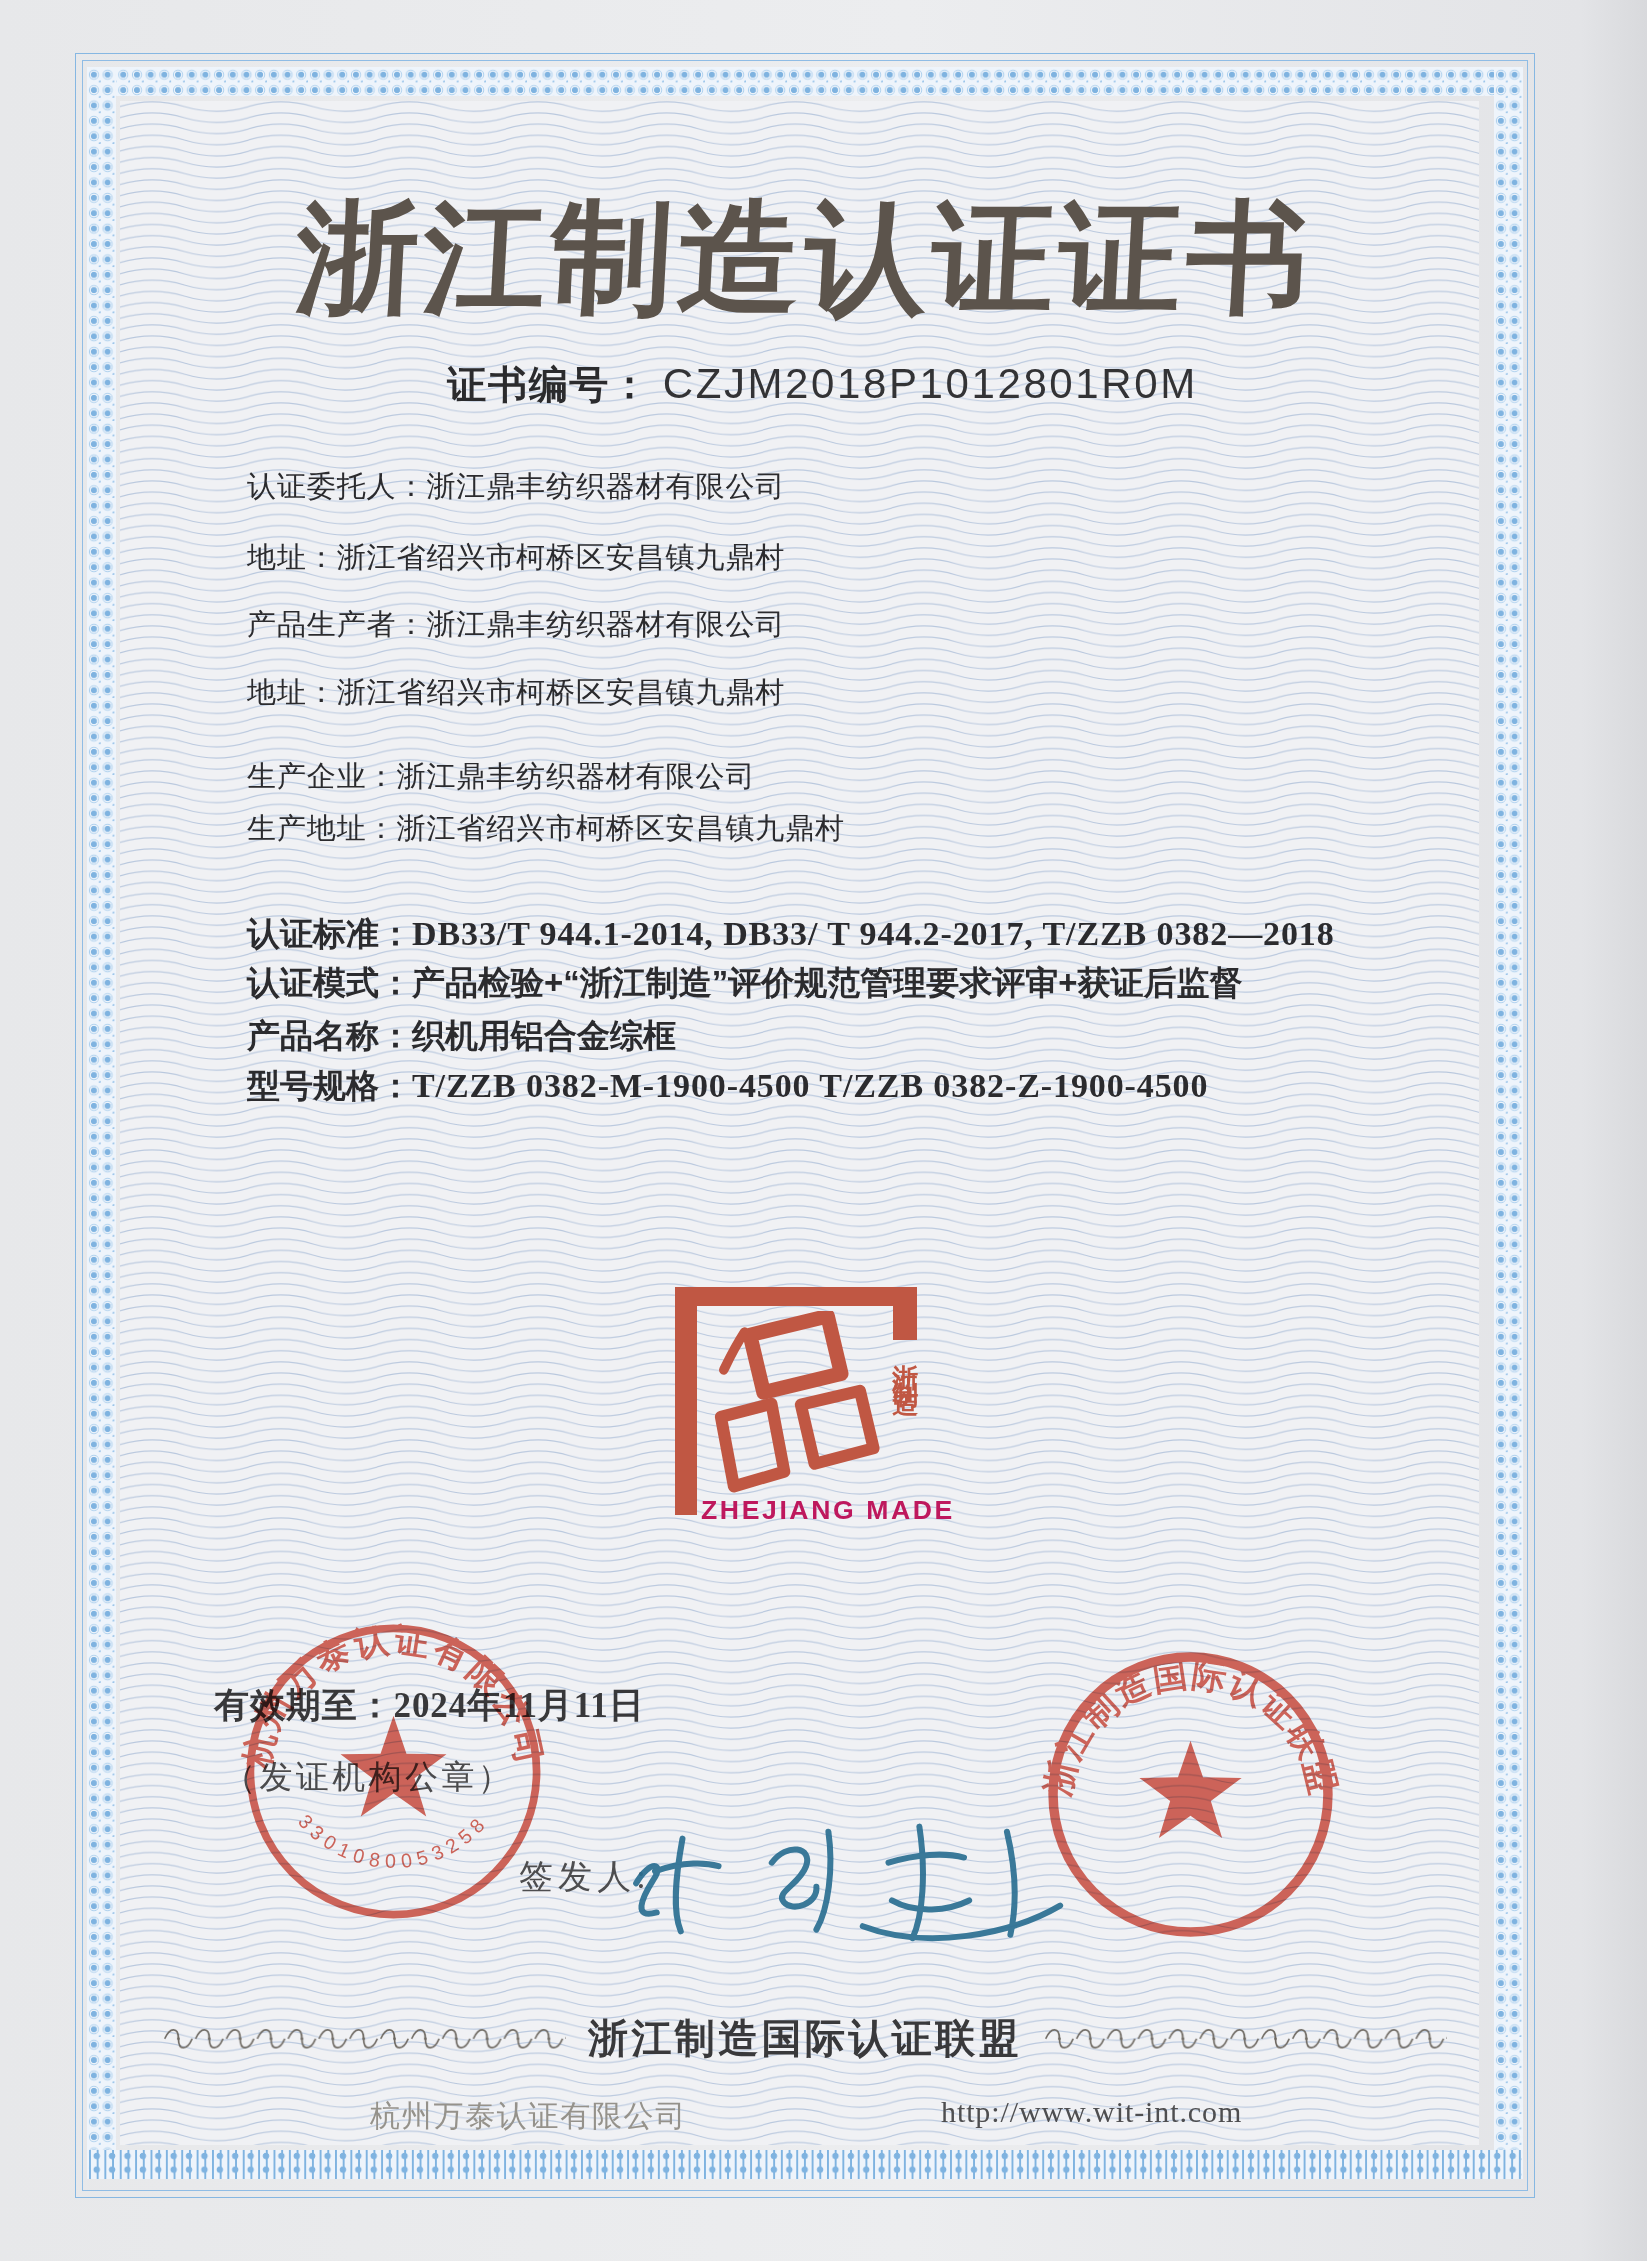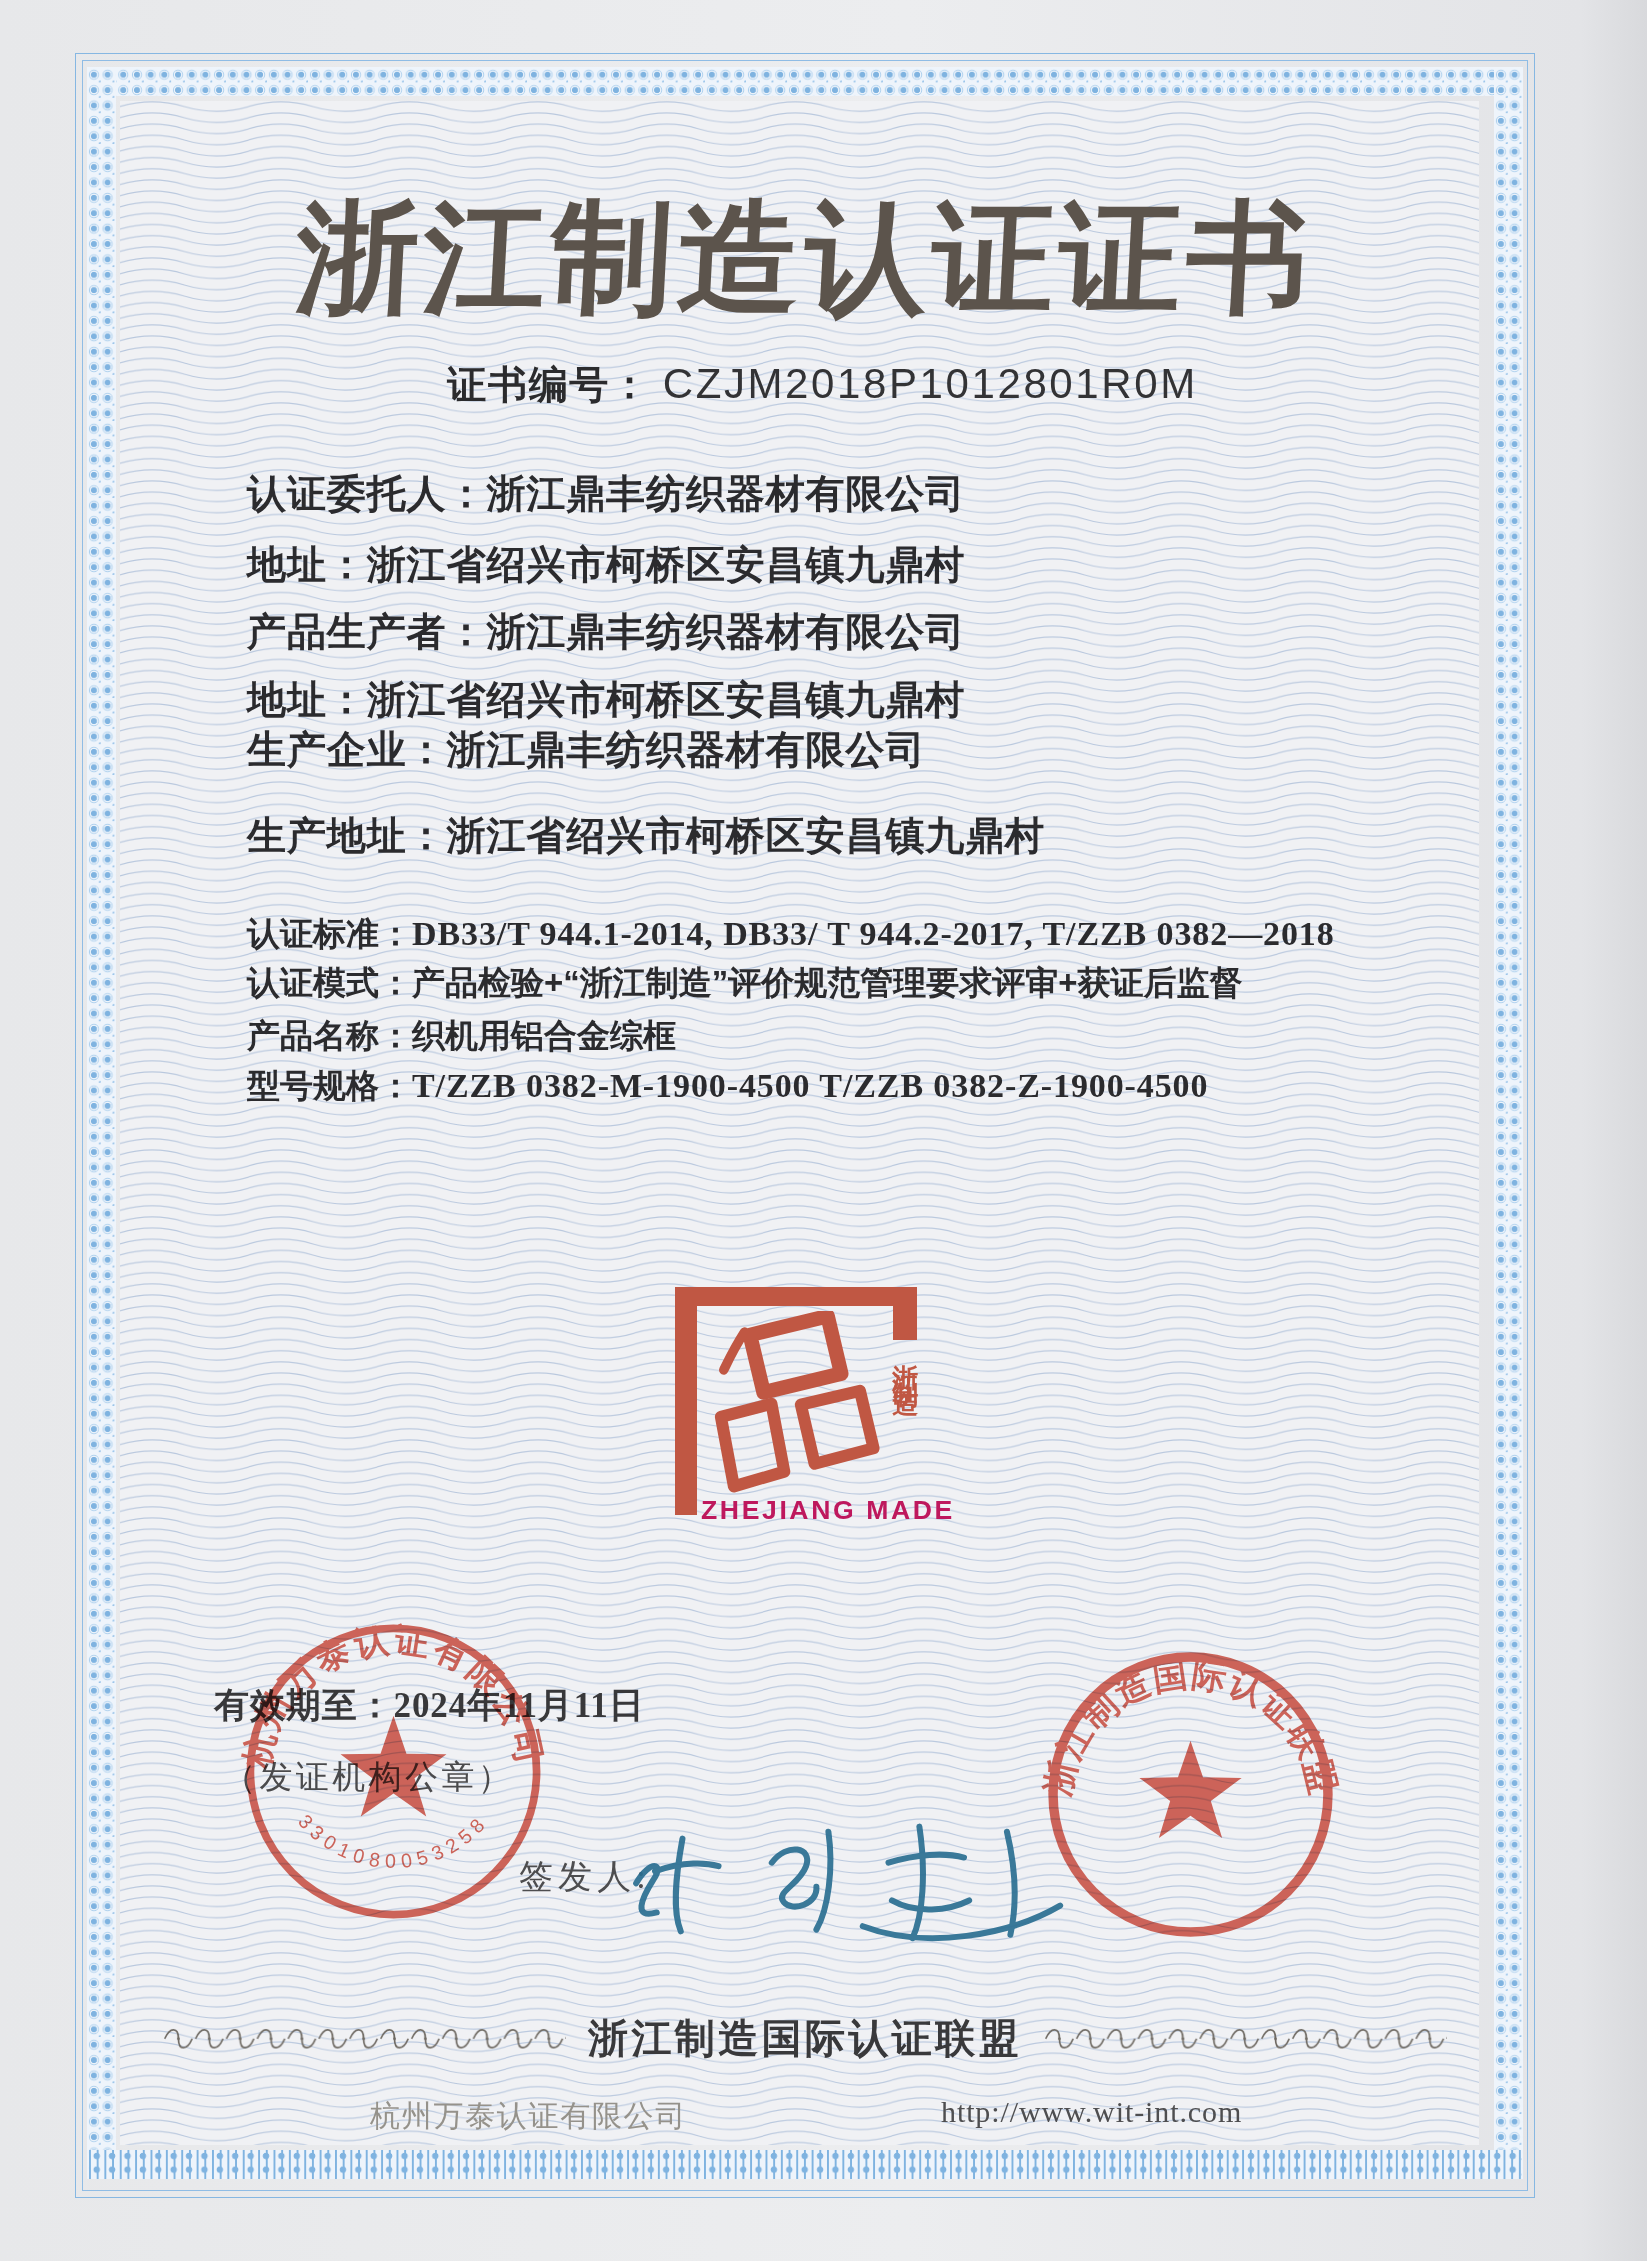--- a/index.html
+++ b/index.html
@@ -26,21 +26,21 @@
   .band-right{right:12px;top:13.7px;bottom:19px;width:29px;}
   .inner{position:absolute;left:45px;top:48px;right:56px;bottom:53px;background:#f0f1f4;}
   .inner svg.waves{position:absolute;inset:0;width:100%;height:100%;}
   .abs{position:absolute;}
   .doc-title{left:0;right:0;top:125px;text-align:center;
     font-family:"DejaVu Serif","Liberation Serif",serif;font-weight:bold;
     font-size:122px;letter-spacing:5.1px;color:#5c544c;transform:skewX(-3deg);}
   .certno-row{left:0;right:0;top:305px;text-align:center;white-space:nowrap;}
   .certno-label{font-size:39px;font-weight:bold;color:#2b2b2d;letter-spacing:1.7px;margin-left:35px;}
   .certno-value{font-size:42px;color:#333335;letter-spacing:2.6px;margin-left:12px;text-align:right;}
-  .field-row{left:172px;white-space:nowrap;font-weight:bold;font-size:39px;color:#2b2b2e;letter-spacing:0.9px;}
+  .field-row{left:172px;white-space:nowrap;font-weight:normal;font-size:29px;color:#2b2b2e;letter-spacing:0.9px;}
   .spec-row{left:172px;white-space:nowrap;font-weight:bold;font-size:33px;color:#2b2b2e;}
   .spec-row .val-latin{font-family:"Liberation Serif","DejaVu Serif",serif;font-size:34px;font-weight:600;letter-spacing:0.9px;}
   .statement{left:144px;width:1252px;top:1091px;font-family:"Liberation Serif","DejaVu Serif",serif;
     font-size:31px;line-height:52px;color:#333335;}
   .statement .line1{text-indent:63px;}
   .logo{left:600px;top:1234px;width:242px;height:235px;}
   .logo .bar{position:absolute;background:#c05743;}
   .logo-caption{position:absolute;left:26px;right:-12px;top:208px;color:#be185d;
     font-weight:bold;font-size:26.6px;letter-spacing:2.6px;white-space:nowrap;}
   .logo-vtext{position:absolute;right:-1.7px;top:57px;writing-mode:vertical-rl;text-orientation:upright;
@@ -84,21 +84,21 @@
   <div class="abs doc-title">浙江制造认证证书</div>
 
   <div class="abs certno-row">
     <span class="certno-label">证书编号：</span><span class="certno-value">CZJM2018P1012801R0M</span>
   </div>
 
   <div class="abs field-row" style="top:414px"><span>认证委托人：</span><span>浙江鼎丰纺织器材有限公司</span></div>
   <div class="abs field-row" style="top:485px"><span>地址：</span><span>浙江省绍兴市柯桥区安昌镇九鼎村</span></div>
   <div class="abs field-row" style="top:552px"><span>产品生产者：</span><span>浙江鼎丰纺织器材有限公司</span></div>
   <div class="abs field-row" style="top:620px"><span>地址：</span><span>浙江省绍兴市柯桥区安昌镇九鼎村</span></div>
-  <div class="abs field-row" style="top:670px"><span>生产企业：</span><span>浙江鼎丰纺织器材有限公司</span></div>
+  <div class="abs field-row" style="top:704px"><span>生产企业：</span><span>浙江鼎丰纺织器材有限公司</span></div>
   <div class="abs field-row" style="top:756px"><span>生产地址：</span><span>浙江省绍兴市柯桥区安昌镇九鼎村</span></div>
 
   <div class="abs spec-row" style="top:859px"><span>认证标准：</span><span class="val-latin">DB33/T 944.1-2014, DB33/ T 944.2-2017, T/ZZB 0382—2018</span></div>
   <div class="abs spec-row" style="top:908px"><span>认证模式：</span><span>产品检验+“浙江制造”评价规范管理要求评审+获证后监督</span></div>
   <div class="abs spec-row" style="top:961px"><span>产品名称：</span><span>织机用铝合金综框</span></div>
   <div class="abs spec-row" style="top:1011px"><span>型号规格：</span><span class="val-latin">T/ZZB 0382-M-1900-4500  T/ZZB 0382-Z-1900-4500</span></div>
 
 
   <div class="abs logo">
     <div class="bar" style="left:0;top:0;width:242px;height:19px"></div>

